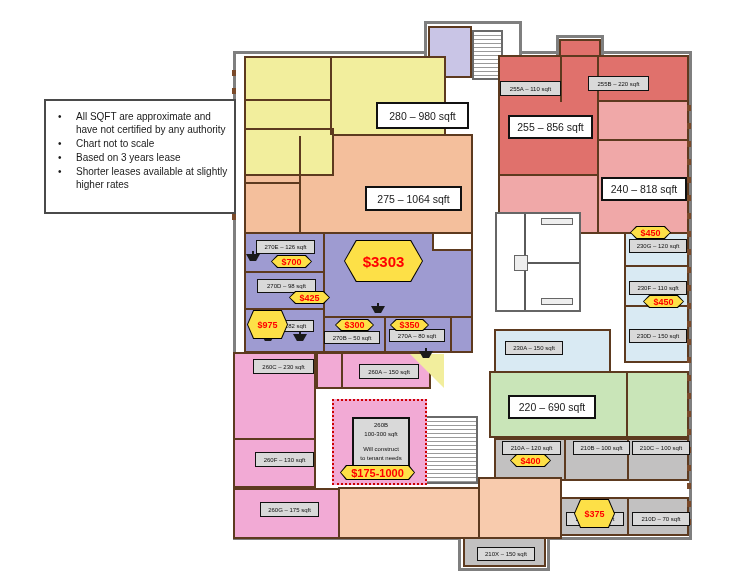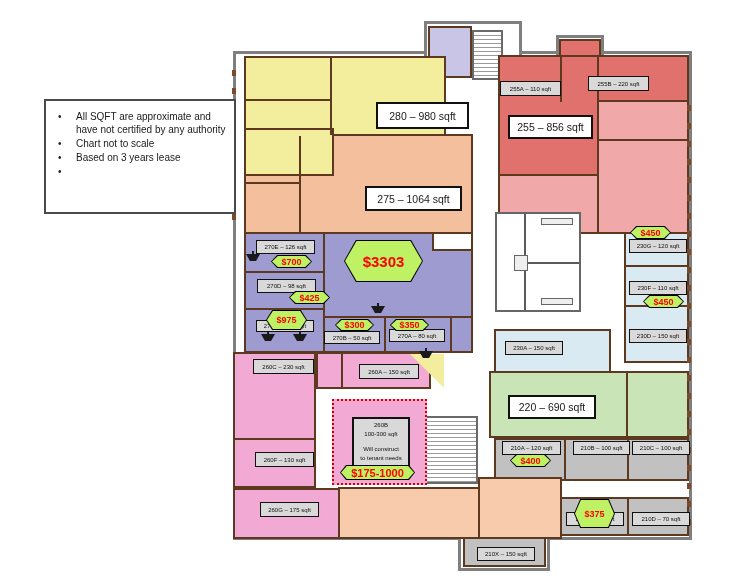--- a/index.html
+++ b/index.html
@@ -35,21 +35,21 @@
   .mlabel { position:absolute; background:#D9D9D9; border:1.5px solid #111;
             display:flex; align-items:center; justify-content:center;
             font-size:6px; color:#111; white-space:nowrap; z-index:30; }
   .mlabel260b { position:absolute; background:#D9D9D9; border:2px solid #111;
             display:flex; flex-direction:column; align-items:center; justify-content:center;
             font-size:6px; color:#111; text-align:center; line-height:1.5; z-index:30; }
   .gap-top { margin-top:6px; }
   
   .tag { position:absolute; background:#000; z-index:40;
          clip-path:polygon(0 50%,15% 0,85% 0,100% 50%,85% 100%,15% 100%); }
-  .tag-in { position:absolute; inset:1px; background:#bef264; color:#FF0000;
+  .tag-in { position:absolute; inset:1px; background:#fde047; color:#FF0000;
          clip-path:polygon(0 50%,15% 0,85% 0,100% 50%,85% 100%,15% 100%);
          display:flex; align-items:center; justify-content:center;
          font-weight:bold; font-size:9px; }
   .tag.big .tag-in { font-size:15px; }
   .tag.wide, .tag.wide .tag-in { clip-path:polygon(0 50%,8% 0,92% 0,100% 50%,92% 100%,8% 100%); }
   .tag.wide .tag-in { font-size:11px; }
   
   .dotted { position:absolute; background:#F2AAD5; border:2px dotted #CC0000; z-index:10; }
   
   .sink { position:absolute; width:14px; height:10px; z-index:25; }
@@ -155,20 +155,23 @@
 
   <div class="rlabel" style="left:376px;top:102px;width:93px;height:27px;">
       <span>280 – 980 sqft</span>
     </div>
   <div class="rlabel" style="left:365px;top:186px;width:97px;height:25px;">
       <span>275 – 1064 sqft</span>
     </div>
   <div class="rlabel" style="left:508px;top:115px;width:85px;height:24px;">
       <span>255 – 856 sqft</span>
     </div>
+  <div class="rlabel" style="left:601px;top:177px;width:86px;height:24px;">
+      <span>240 – 818 sqft</span>
+    </div>
   <div class="rlabel" style="left:508px;top:395px;width:88px;height:24px;">
       <span>220 – 690 sqft</span>
     </div>
 
   <div class="mlabel" style="left:500px;top:81px;width:61px;height:15px;">255A – 110 sqft</div>
   <div class="mlabel" style="left:588px;top:76px;width:61px;height:15px;">255B – 220 sqft</div>
   <div class="mlabel" style="left:256px;top:240px;width:59px;height:14px;">270E – 126 sqft</div>
   <div class="mlabel" style="left:257px;top:279px;width:59px;height:14px;">270D – 98 sqft</div>
   <div class="mlabel" style="left:256px;top:320px;width:58px;height:12px;">270C – 182 sqft</div>
   <div class="mlabel" style="left:324px;top:331px;width:56px;height:13px;">270B – 50 sqft</div>
@@ -197,21 +200,21 @@
 
   <div class="tag big" style="left:344px;top:240px;width:79px;height:42px;">
       <span class="tag-in">$3303</span>
     </div>
   <div class="tag" style="left:271px;top:255px;width:41px;height:13px;">
       <span class="tag-in">$700</span>
     </div>
   <div class="tag" style="left:289px;top:291px;width:41px;height:13px;">
       <span class="tag-in">$425</span>
     </div>
-  <div class="tag" style="left:266px;top:310px;width:41px;height:20px;">
+  <div class="tag" style="left:247px;top:310px;width:41px;height:29px;">
       <span class="tag-in">$975</span>
     </div>
   <div class="tag" style="left:335px;top:319px;width:39px;height:12px;">
       <span class="tag-in">$300</span>
     </div>
   <div class="tag" style="left:390px;top:319px;width:39px;height:12px;">
       <span class="tag-in">$350</span>
     </div>
   <div class="tag" style="left:630px;top:226px;width:41px;height:13px;">
       <span class="tag-in">$450</span>
@@ -238,17 +241,18 @@
       <li>
           <span class="b">•</span>
           <span>Chart not to scale</span>
         </li>
       <li>
           <span class="b">•</span>
           <span>Based on 3 years lease</span>
         </li>
       <li>
           <span class="b">•</span>
+          <span>Shorter leases available at slightly higher rates</span>
         </li>
     </ul>
   </div>
 
 </div>
 
 </body></html>

